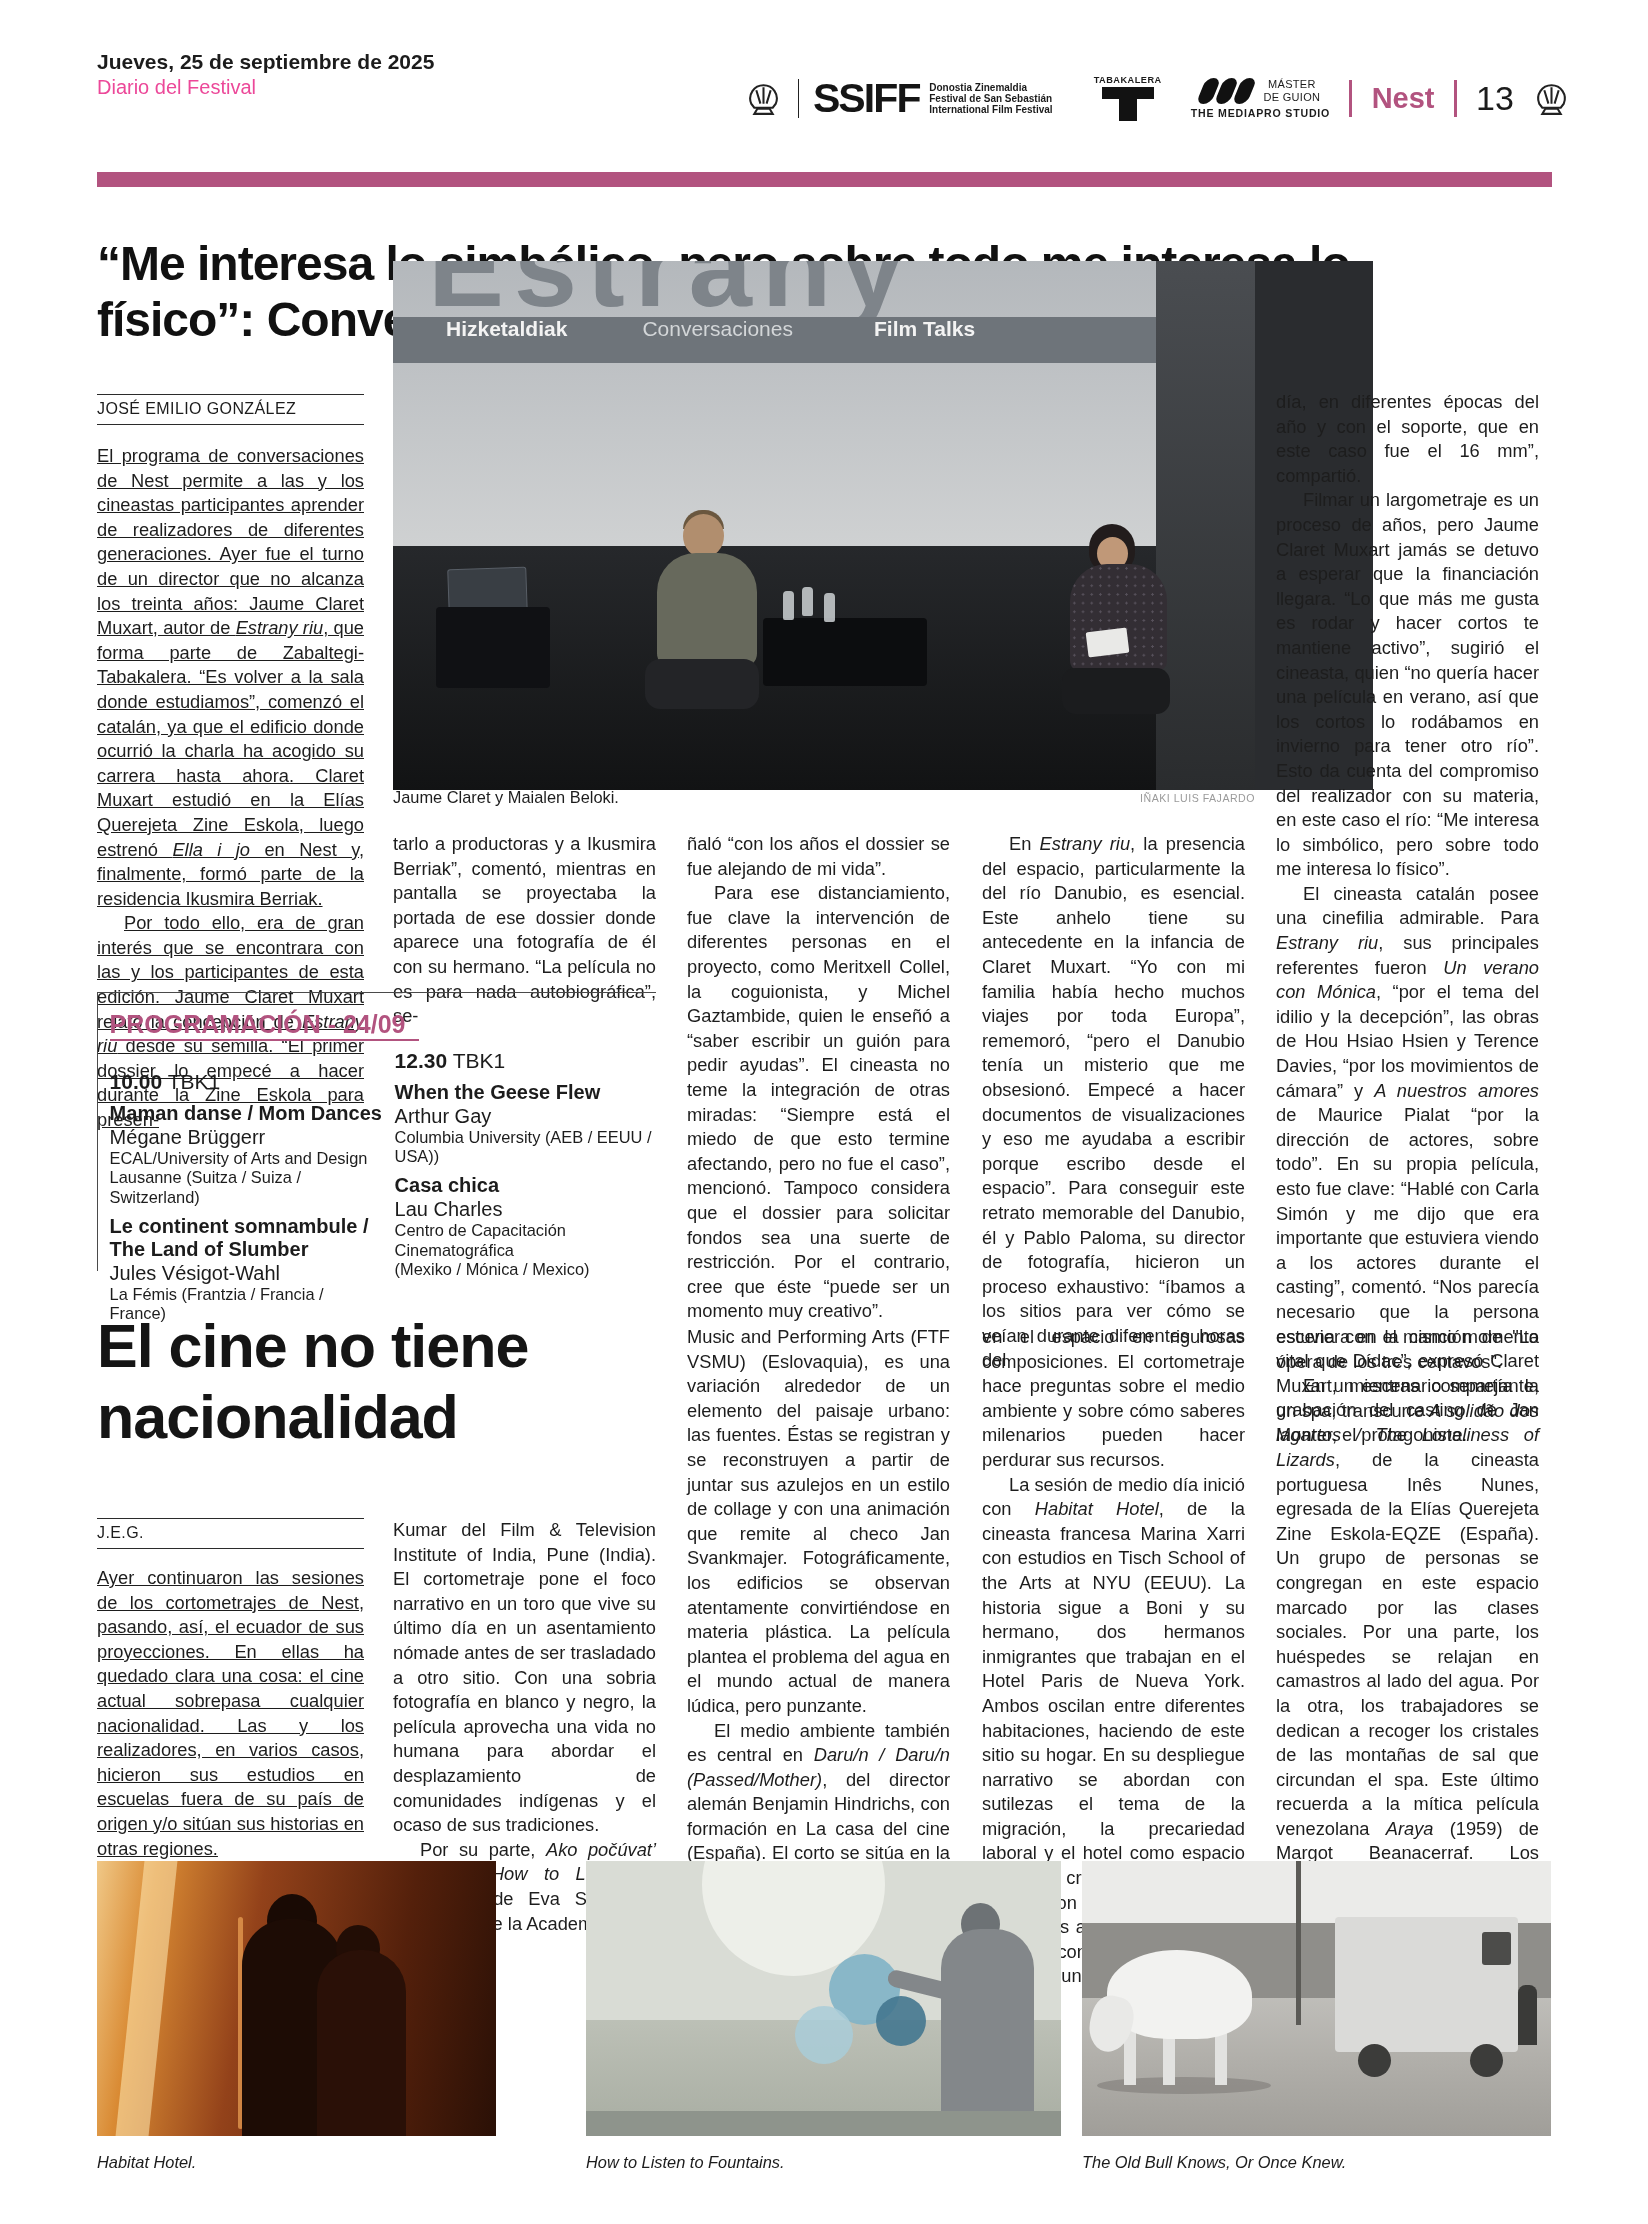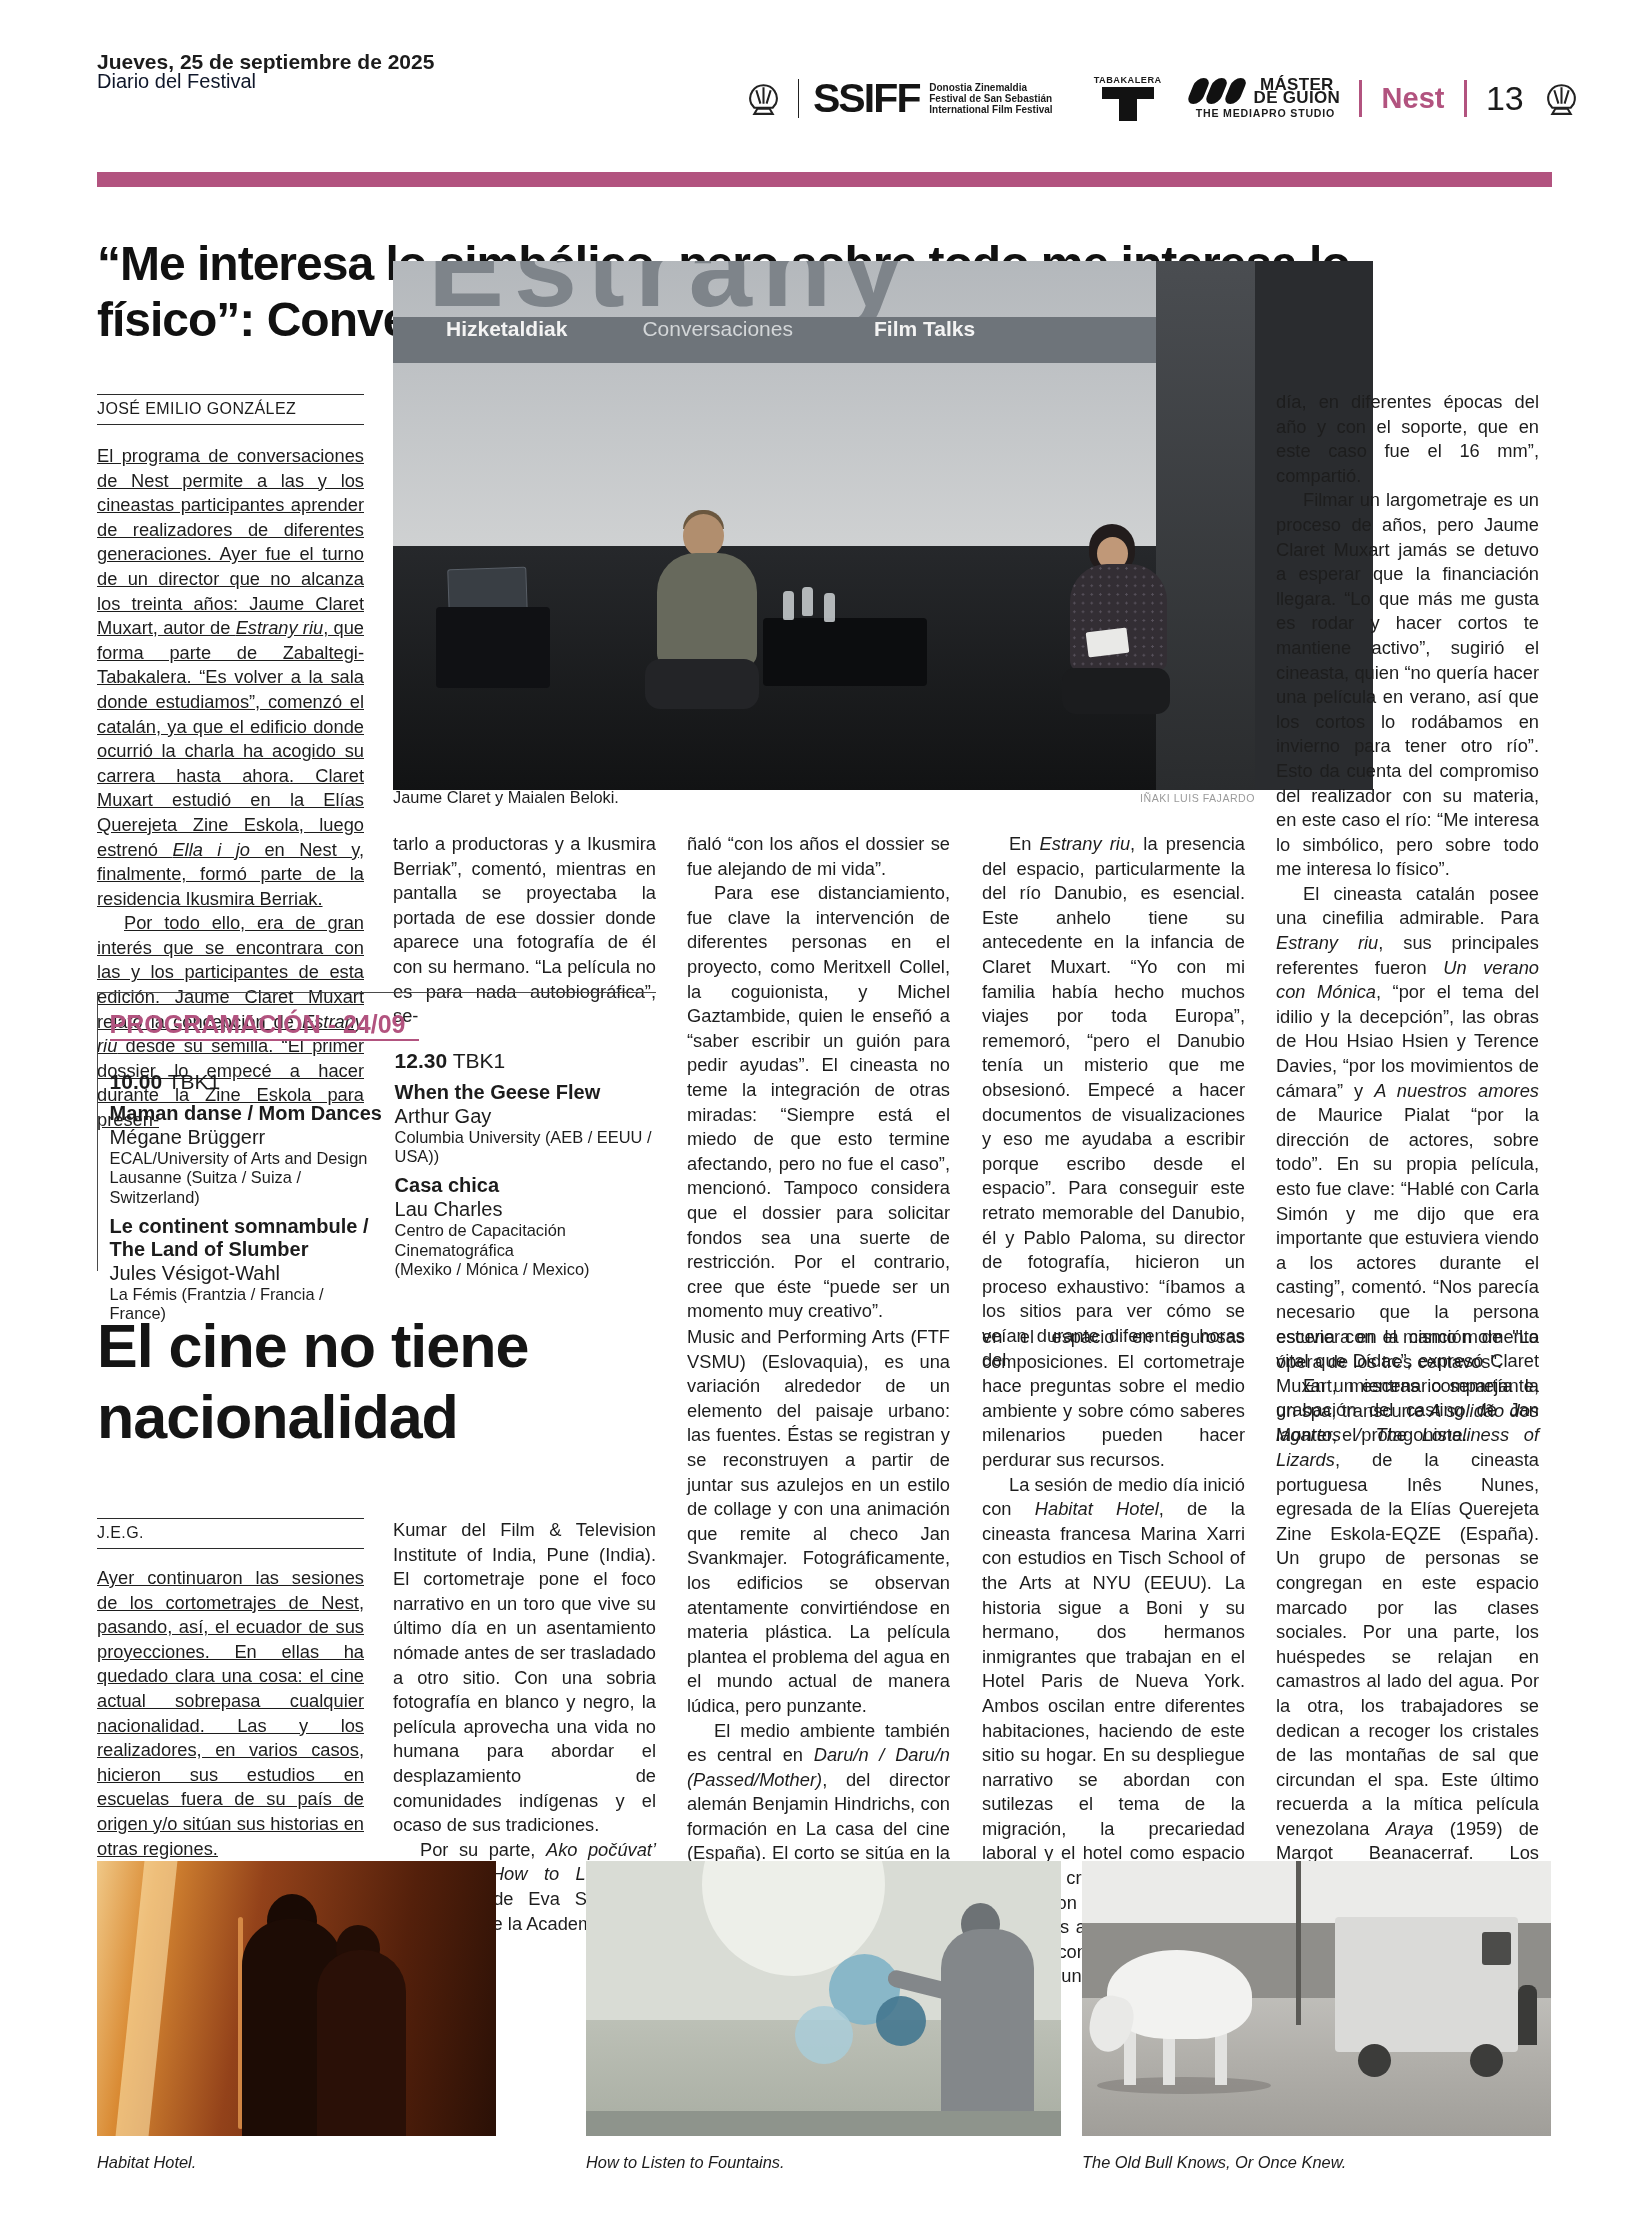--- a/index.html
+++ b/index.html
@@ -2,35 +2,35 @@
 <html lang="es"><head>
 <meta charset="utf-8">
 <style>
   html,body{margin:0;padding:0;background:#e9e9e9;}
   .page{position:relative;width:1648px;height:2225px;background:#ffffff;margin:0 auto;
         font-family:"Liberation Sans","DejaVu Sans",sans-serif;color:#1c1c1c;overflow:hidden;padding-left:23px;}
   .abs{position:absolute;}
 
   
   .hdr-date{left:97px;top:50px;font-size:21px;font-weight:700;}
-  .hdr-pub{left:97px;top:70px;font-size:20px;color:#0f172a;}
+  .hdr-pub{left:97px;top:76px;font-size:20px;color:#ec4899;}
   .logo-row{left:743px;top:75px;display:flex;align-items:center;}
   .shell{width:41px;height:41px;}
   .vdiv{width:1.9px;height:39px;background:#222;margin:0 13.5px;}
   .ssiff{font-size:41px;font-weight:700;letter-spacing:-1.9px;color:#151515;line-height:1;}
   .ssiff-sub{margin-left:9.7px;font-size:10px;font-weight:700;line-height:11px;color:#1b1b1b;}
   .tk{margin-left:41px;display:flex;flex-direction:column;align-items:center;}
   .tk-label{font-size:9.2px;font-weight:700;letter-spacing:0.5px;}
   .tk-bar{width:52px;height:12.6px;background:#121212;margin-top:1.9px;}
   .tk-stem{width:18.3px;height:22px;background:#121212;}
   .mp{margin-left:29px;display:flex;flex-direction:column;align-items:center;}
   .mp-top{display:flex;align-items:center;}
   .blobs{display:flex;}
   .blob{width:14.5px;height:26px;background:#111;border-radius:7.7px;transform:skewX(-22deg);margin-right:3.9px;}
-  .mp-master{margin-left:7.7px;text-align:center;font-size:17px;font-weight:700;line-height:13px;letter-spacing:0.3px;}
+  .mp-master{margin-left:7.7px;text-align:center;font-size:11px;font-weight:400;line-height:13px;letter-spacing:0.3px;}
   .mp-studio{font-size:10.6px;font-weight:700;letter-spacing:0.8px;margin-top:2.9px;}
   .pdiv{width:2.9px;height:37px;margin:0 19.3px;}
   .nest{font-size:29px;font-weight:700;}
   .pageno{font-size:34px;color:#1c1c1c;margin:0 17.4px 0 0;}
   .accent-bar{left:97px;top:172px;width:1455px;height:14.5px;}
 
   
   .headline1{left:97px;top:236px;width:1468px;font-size:48px;font-weight:700;
              letter-spacing:-1px;line-height:56px;color:#111;}
   .byline{width:267px;border-top:1.9px solid #2b2b2b;border-bottom:1.4px solid #2b2b2b;

